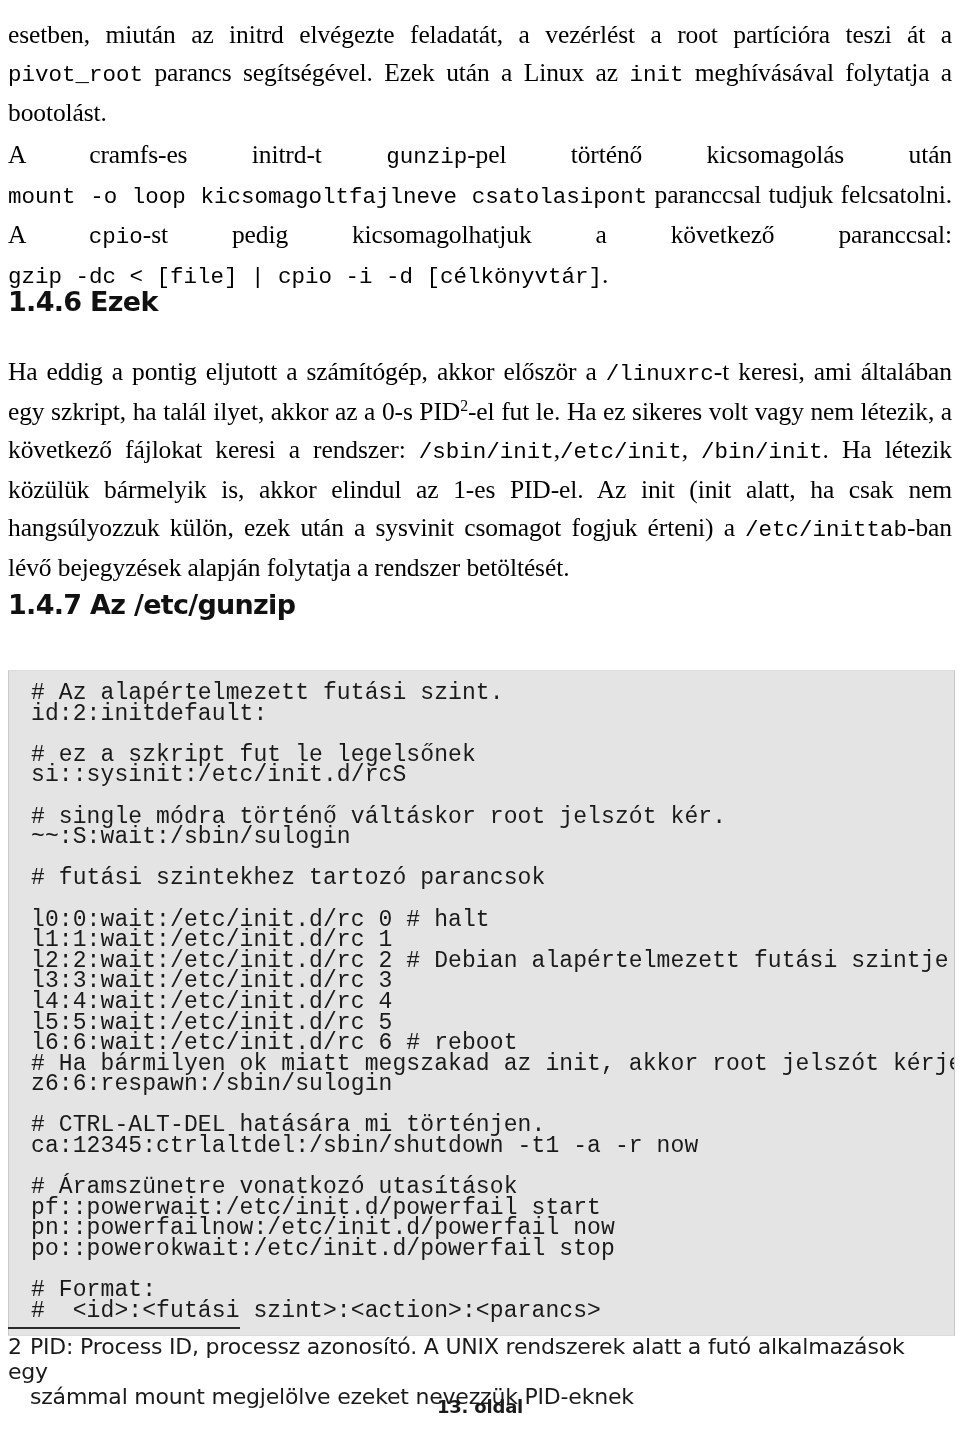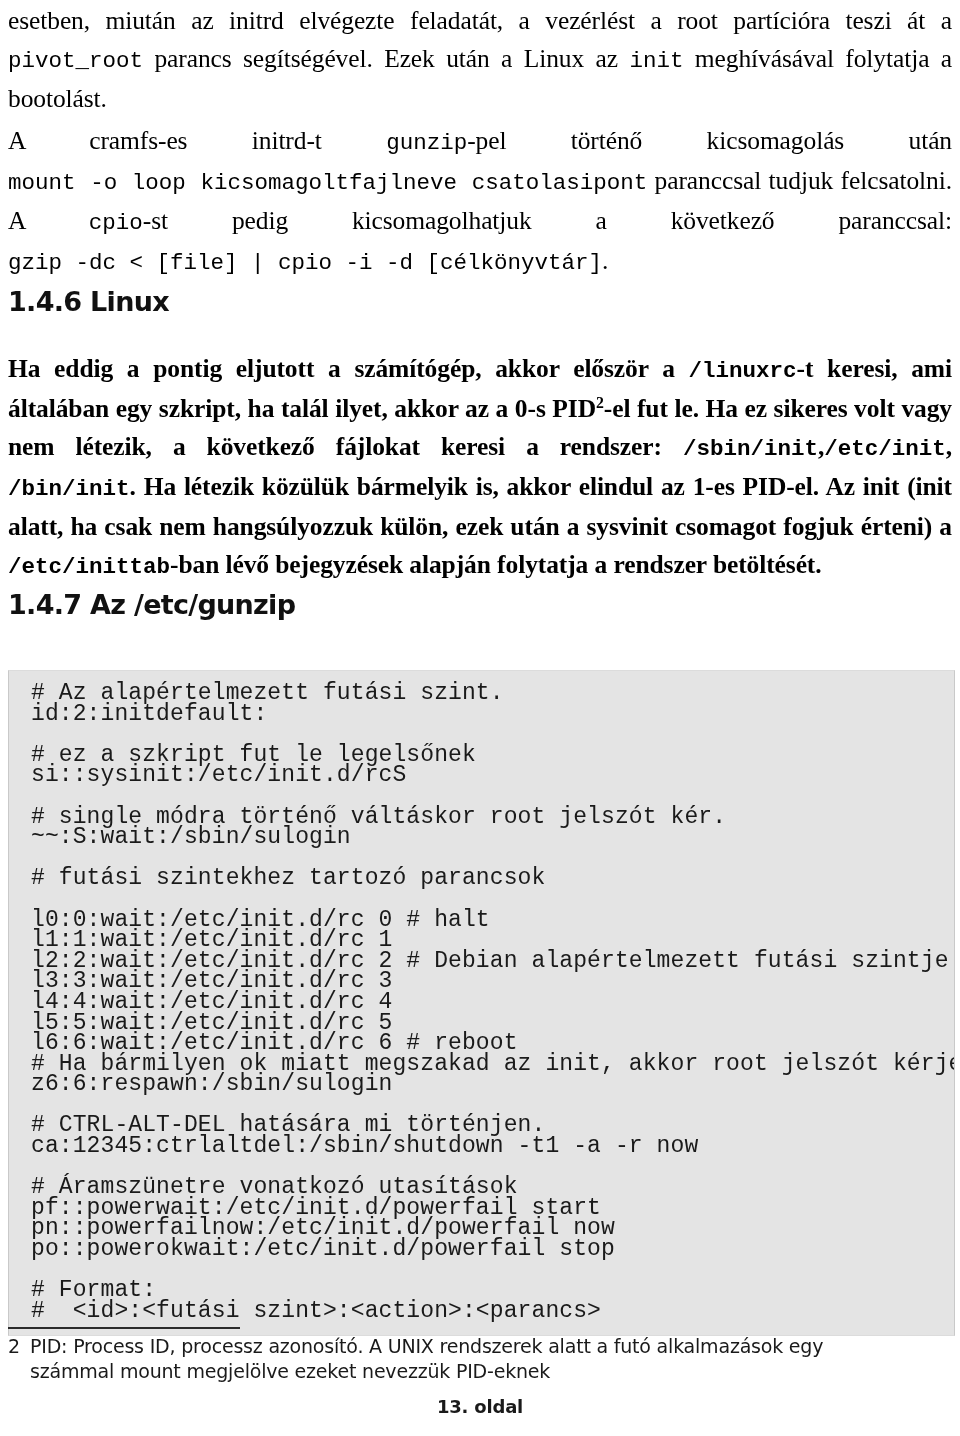--- a/index.html
+++ b/index.html
@@ -29,21 +29,21 @@
   .para {
     font-family: "Liberation Serif", "DejaVu Serif", serif;
     font-size: 25.5px;
     line-height: 38px;
     text-align: justify;
     text-justify: inter-word;
     margin: 0;
     letter-spacing: -0.1px;
   }
   .para.first {
-    padding-top: 2px;
+    padding-top: 16px;
   }
   .para + .para {
     margin-top: 4px;
   }
 
   
   code.mono {
     font-family: "Liberation Mono", "DejaVu Sans Mono", monospace;
     font-size: 22.5px;
     letter-spacing: 0px;
@@ -80,23 +80,22 @@
   
   .block-intro {
     position: absolute;
     left: 8px;
     top: 0px;
     width: 944px;
   }
   .block-init-text {
     position: absolute;
     left: 8px;
-    top: 348px;
+    top: 337px;
     width: 944px;
-    font-weight: bold;
   }
 
   
   .codeblock {
     position: absolute;
     left: 8px;
     top: 670px;
     width: 947px;
     box-sizing: border-box;
     background: #e4e4e4;
@@ -126,21 +125,21 @@
     width: 232px;
     height: 0;
     border-top: 2px solid #2b2b2b;
   }
   .footnote {
     position: absolute;
     left: 8px;
     top: 1334px;
     width: 900px;
     font-family: "DejaVu Sans", "Liberation Sans", sans-serif;
-    font-size: 19px;
+    font-size: 22px;
     line-height: 25px;
     color: #1a1a1a;
     letter-spacing: -0.2px;
   }
   .footnote .fn-num {
     display: inline-block;
     width: 22px;
   }
   .footnote .fn-body {
     display: inline;
@@ -170,21 +169,21 @@
 <div class="page">
 
   <div class="block-intro">
 
     <p class="para first"><span>esetben, miután az initrd elvégezte feladatát, a vezérlést a root partícióra teszi át a </span><code class="mono">pivot_root</code><span> parancs segítségével. Ezek után a Linux az </span><code class="mono">init</code><span> meghívásával folytatja a bootolást.</span></p>
 
     <p class="para"><span>A cramfs-es initrd-t </span><code class="mono">gunzip</code><span>-pel történő kicsomagolás után </span><code class="mono">mount -o loop kicsomagoltfajlneve csatolasipont</code><span> paranccsal tudjuk felcsatolni. A </span><code class="mono">cpio</code><span>-st pedig kicsomagolhatjuk a következő paranccsal: </span><code class="mono">gzip -dc &lt; [file] | cpio -i -d [célkönyvtár]</code><span>.</span></p>
 
   </div>
 
-  <h2 class="heading h146">1.4.6 Linux</h2>
+  <h2 class="heading h146">1.4.6 Ezek</h2>
 
   <div class="block-init-text">
     <p class="para first"><span>Ha eddig a pontig eljutott a számítógép, akkor először a </span><code class="mono">/linuxrc</code><span>-t keresi, ami általában egy szkript, ha talál ilyet, akkor az a 0-s PID</span><sup class="fn">2</sup><span>-el fut le. Ha ez sikeres volt vagy nem létezik, a következő fájlokat keresi a rendszer: </span><code class="mono">/sbin/init</code><span>,</span><code class="mono">/etc/init</code><span>, </span><code class="mono">/bin/init</code><span>. Ha létezik közülük bármelyik is, akkor elindul az 1-es PID-el. Az init (init alatt, ha csak nem hangsúlyozzuk külön, ezek után a sysvinit csomagot fogjuk érteni) a </span><code class="mono">/etc/inittab</code><span>-ban lévő bejegyzések alapján folytatja a rendszer betöltését.</span></p>
   </div>
 
   <h2 class="heading h147">1.4.7 Az /etc/gunzip</h2>
 
   <div class="codeblock">
     <pre># Az alapértelmezett futási szint.
 id:2:initdefault:

